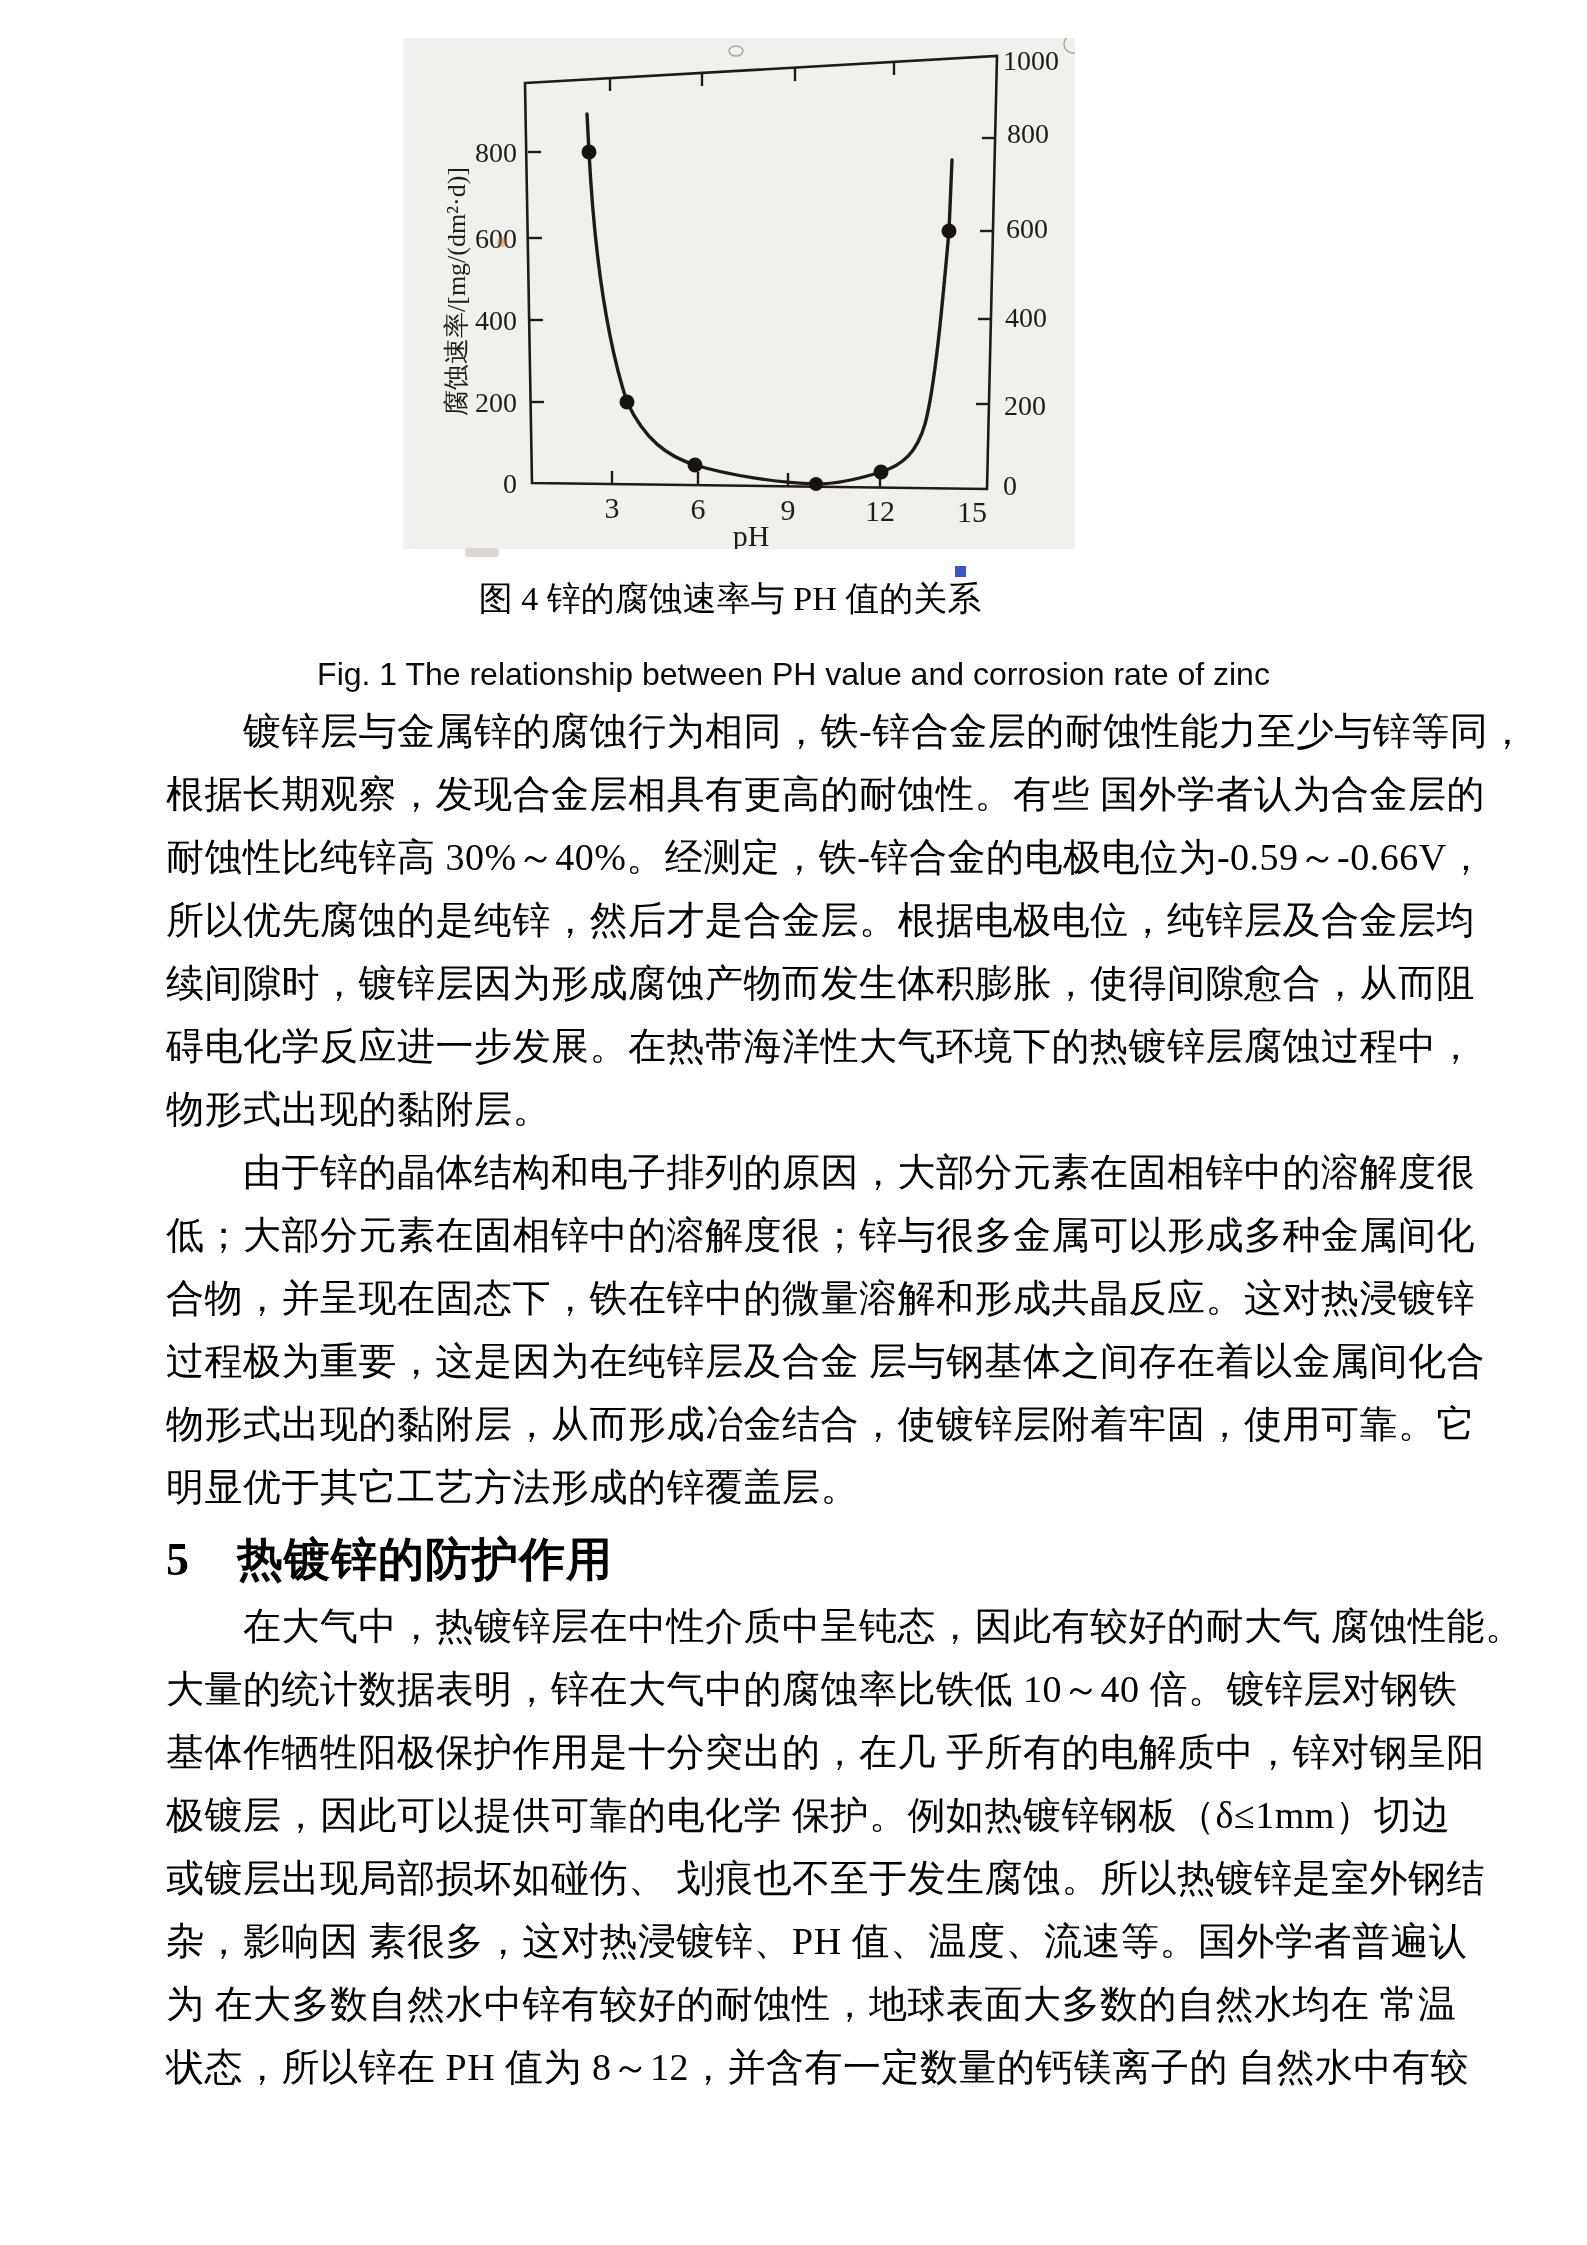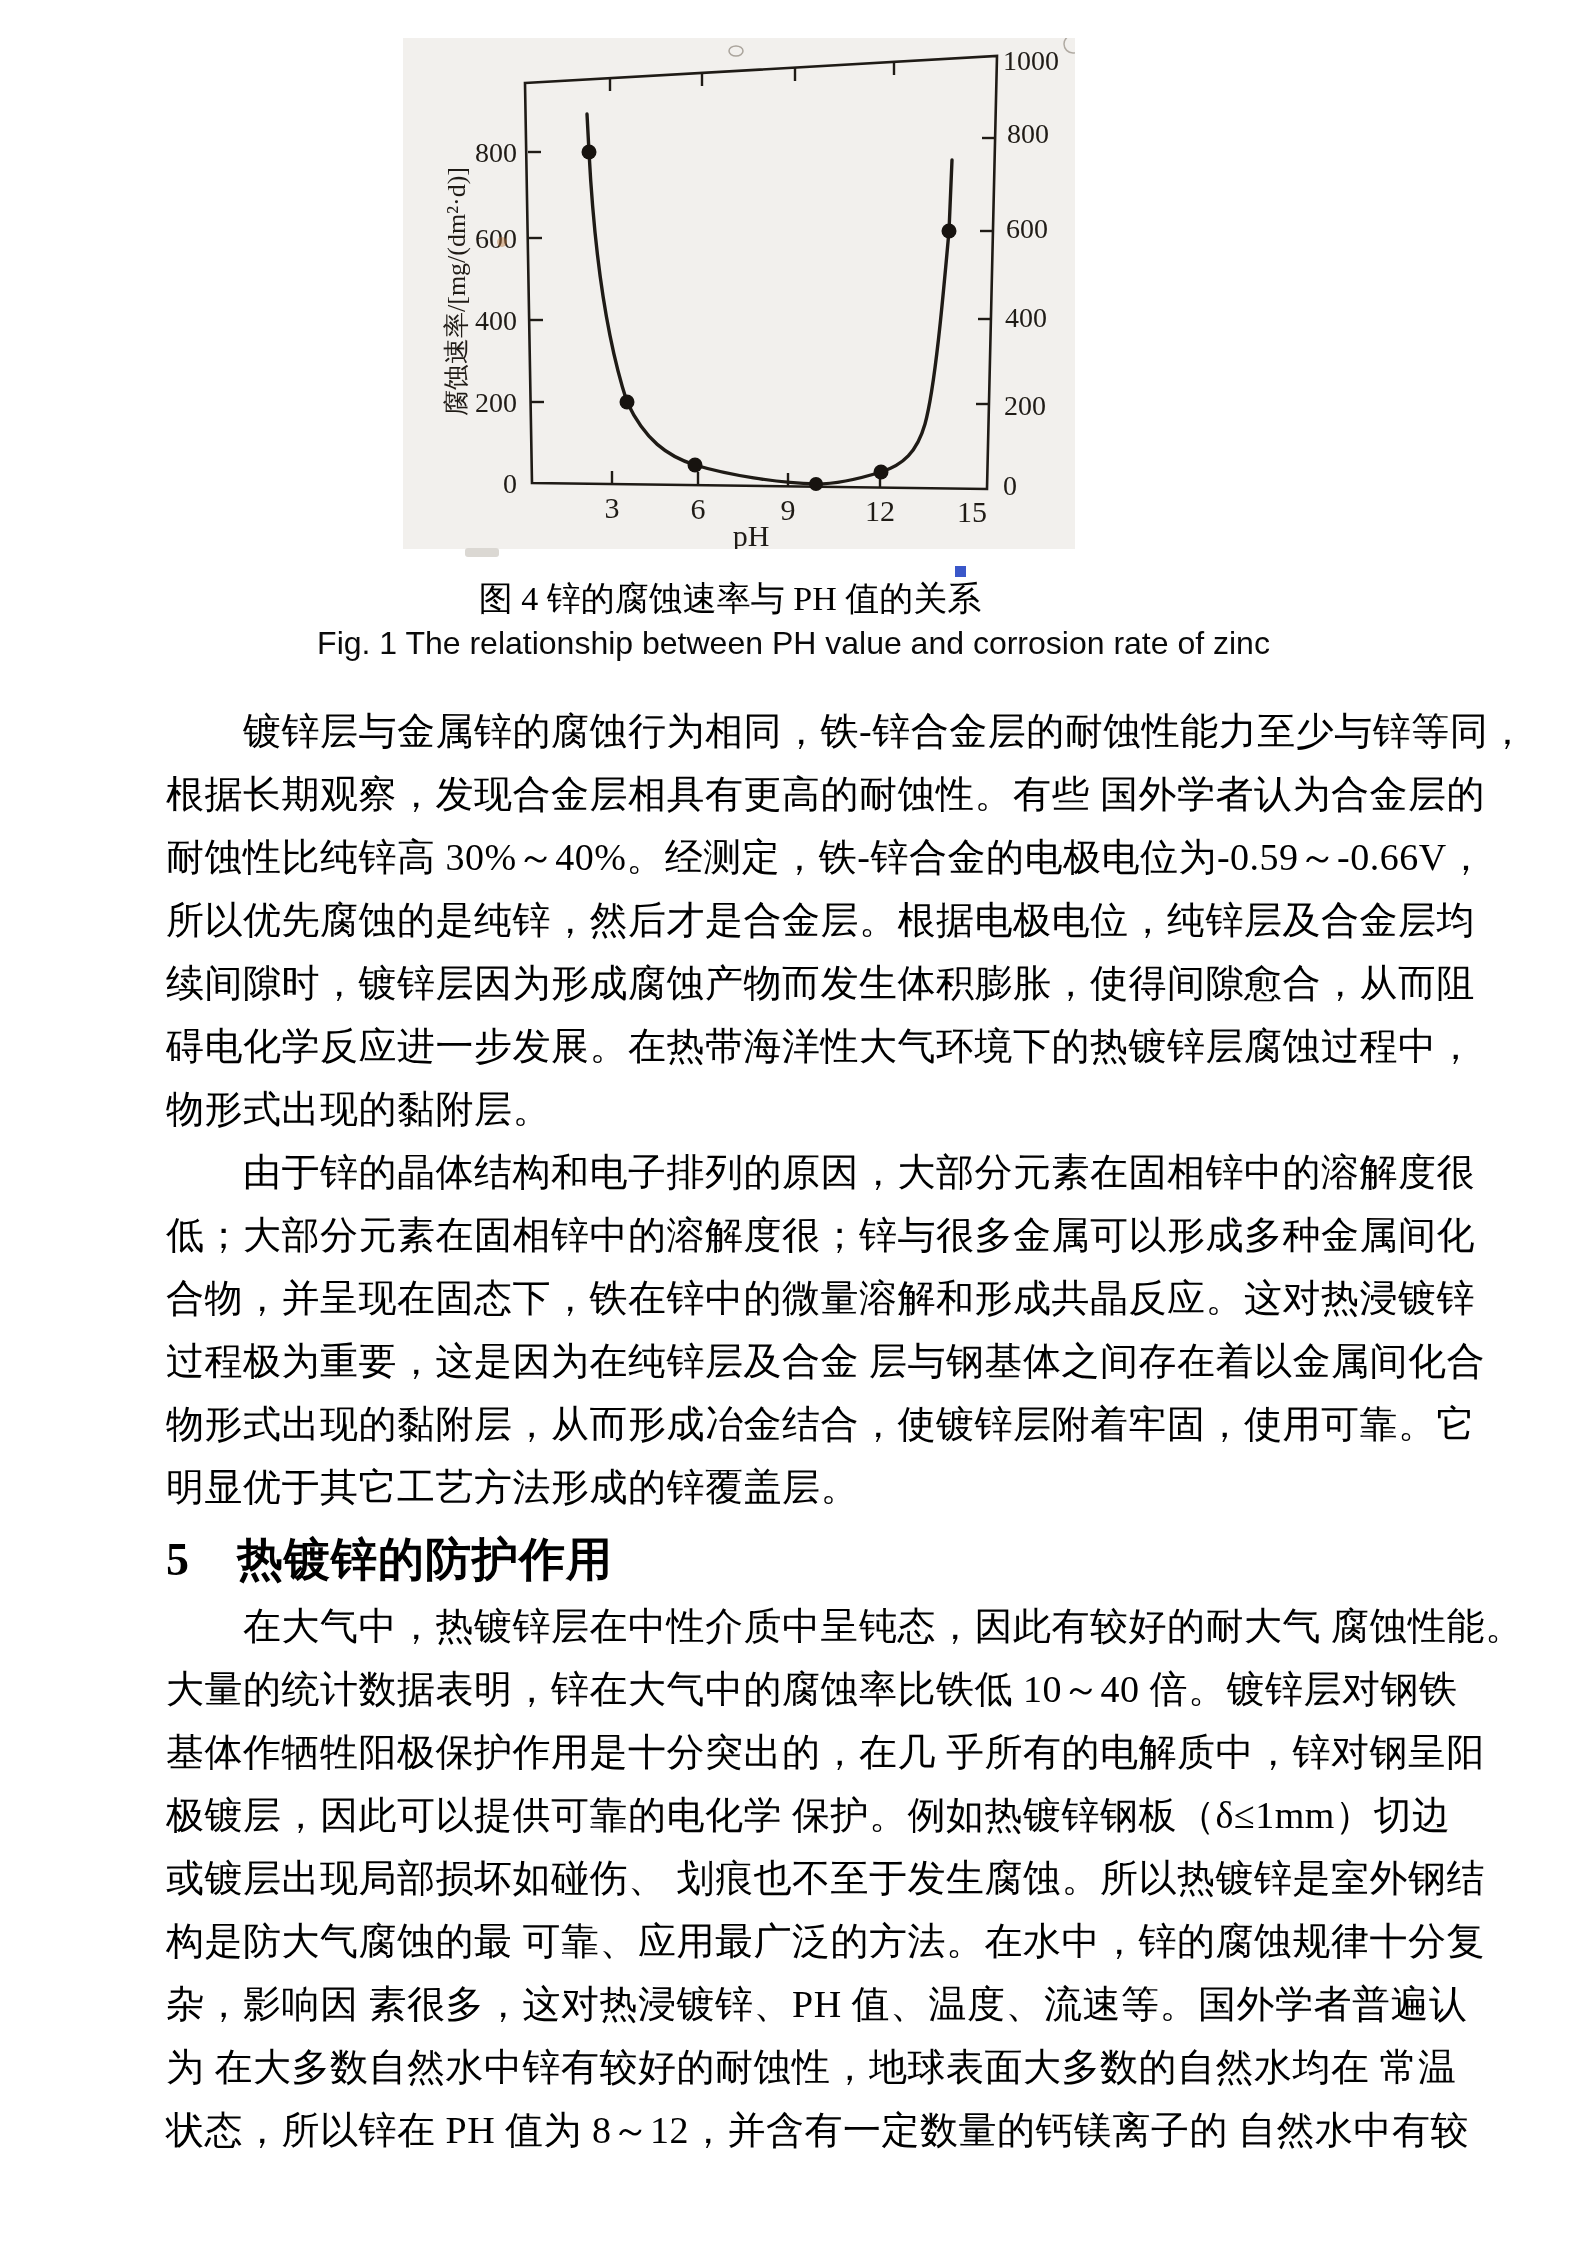--- a/index.html
+++ b/index.html
@@ -11,21 +11,21 @@
     position:absolute; left:403px; top:38px; width:672px; height:511px;
     background:#f2f0ed;
   }
   .figure-photo svg { display:block; width:672px; height:511px; }
   .chart-text { font-family:"Liberation Serif","DejaVu Serif",serif; fill:#1f1b16; }
   .caption-zh {
     position:absolute; top:576px; left:0; width:1460px; text-align:center;
     font-size:34px; line-height:46px;
   }
   .caption-en {
-    position:absolute; top:620px; left:0; width:1587px; text-align:center;
+    position:absolute; top:651px; left:0; width:1587px; text-align:center;
     font-family:"Liberation Sans","DejaVu Sans",sans-serif;
     font-size:32px; line-height:46px; color:#0a0a0a;
   }
   .body-text {
     position:absolute; left:166px; top:700px; width:1256px;
   }
   .line {
     height:63px; line-height:63px; font-size:38px; white-space:nowrap;
     text-align:justify; text-align-last:justify; letter-spacing:0.5px;
   }
@@ -161,20 +161,19 @@
     </div>
 
     <h2 class="section-heading">5　热镀锌的防护作用</h2>
 
     <div>
       <div class="line">　　在大气中，热镀锌层在中性介质中呈钝态，因此有较好的耐大气 腐蚀性能。</div>
       <div class="line">大量的统计数据表明，锌在大气中的腐蚀率比铁低 10～40 倍。镀锌层对钢铁</div>
       <div class="line">基体作牺牲阳极保护作用是十分突出的，在几 乎所有的电解质中，锌对钢呈阳</div>
       <div class="line">极镀层，因此可以提供可靠的电化学 保护。例如热镀锌钢板（δ≤1mm）切边</div>
       <div class="line">或镀层出现局部损坏如碰伤、 划痕也不至于发生腐蚀。所以热镀锌是室外钢结</div>
-      <div class="line">构是防大气腐蚀的最 可靠、应用最广泛的方法。在水中，锌的腐蚀规律十分复</div>
       <div class="line">杂，影响因 素很多，这对热浸镀锌、PH 值、温度、流速等。国外学者普遍认</div>
       <div class="line">为 在大多数自然水中锌有较好的耐蚀性，地球表面大多数的自然水均在 常温</div>
       <div class="line para-end">状态，所以锌在 PH 值为 8～12，并含有一定数量的钙镁离子的 自然水中有较</div>
     </div>
 
   </div>
 </div>
 
 </body></html>

